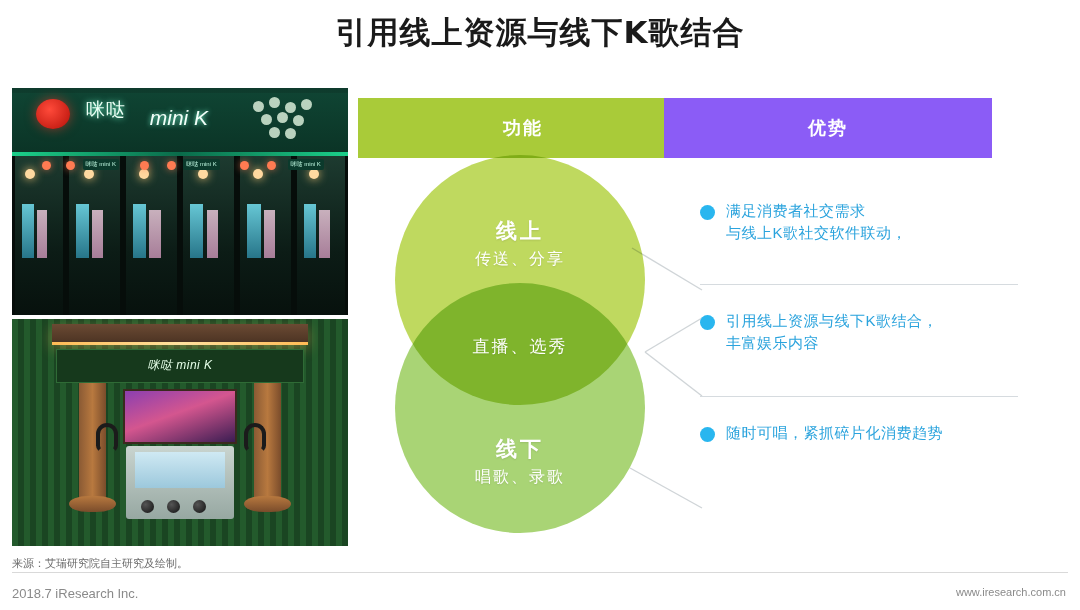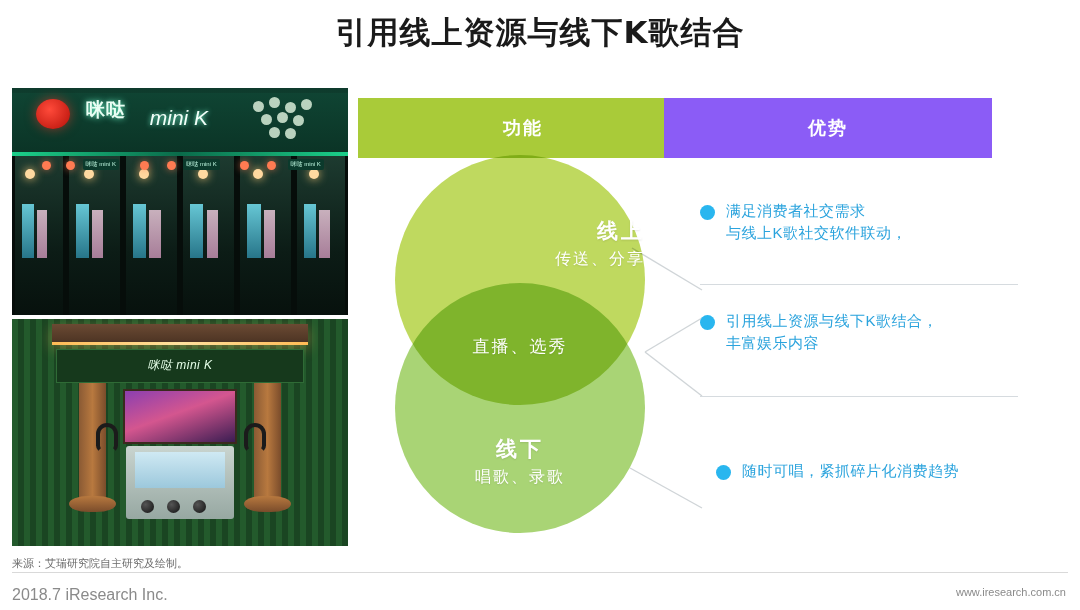--- a/index.html
+++ b/index.html
@@ -20,21 +20,21 @@
   .photo { position:absolute; left:0; width:336px; height:227px; overflow:hidden; }
   .photo-top { top:0; }
   .photo-bottom { top:231px; }
 
   
   .store { position:absolute; inset:0; background:#0d1f17; }
   .store-sky { position:absolute; left:0; top:0; width:100%; height:30%;
     background:linear-gradient(180deg,#0e3a2c 0%,#10503a 55%,#0a2a20 100%); }
   .store-sign { position:absolute; left:0; top:2%; width:100%; height:26%;
     background:linear-gradient(180deg,#0f4433,#0b3426); }
-  .store-logo { position:absolute; left:22%; top:4%; font-size:19px; font-weight:bold;
+  .store-logo { position:absolute; left:22%; top:4%; font-size:19px; font-weight:normal;
     color:#eafff4; letter-spacing:1px; text-shadow:0 0 6px #6fffd0;
     font-family:"DejaVu Sans",sans-serif; }
   .store-minik { position:absolute; left:41%; top:8%; font-size:21px; color:#f2fff9;
     font-style:italic; text-shadow:0 0 5px #7affd8; }
   .lantern { position:absolute; left:7%; top:5%; width:34px; height:30px; border-radius:50%;
     background:radial-gradient(circle at 40% 35%,#ff4a3a,#b51008); box-shadow:0 0 12px #ff3b2a88; }
   .grapes { position:absolute; right:8%; top:4%; width:72px; height:46px; }
   .grapes i { position:absolute; width:11px; height:11px; border-radius:50%;
     background:#d8ecd8; opacity:.85; }
   .sign-strip { position:absolute; left:0; top:28%; width:100%; height:4px;
@@ -93,47 +93,47 @@
   
   .venn { position:absolute; left:395px; top:155px; width:260px; height:380px; }
   .circle { position:absolute; left:0; width:250px; height:250px; border-radius:50%;
     mix-blend-mode:multiply; }
   .circle-top { top:0; background:#bfd95f; }
   .circle-bottom { top:128px; background:#a9d475; }
   .venn-label { position:absolute; width:250px; left:0; text-align:center; color:#fff;
     text-shadow:0 1px 2px rgba(0,0,0,.10); pointer-events:none; }
   .venn-label .big { font-size:21px; font-weight:bold; letter-spacing:3px; }
   .venn-label .small { font-size:16px; letter-spacing:2px; margin-top:4px; }
-  .lbl-top    { top:62px;text-align:right; }
+  .lbl-top    { top:62px; }
   .lbl-mid    { top:180px; font-size:17px; letter-spacing:2px; }
   .lbl-bottom { top:280px; }
 
   
   .connectors { position:absolute; left:0; top:0; width:1080px; height:610px;
     pointer-events:none; }
 
   
   .bullets { position:absolute; left:700px; top:200px; width:330px; }
   .bgroup { position:relative; }
   .bullet { display:flex; align-items:flex-start; margin-bottom:8px; }
   .bdot { flex:0 0 auto; width:15px; height:15px; border-radius:50%;
     background:#29b6ef; margin:5px 11px 0 0; }
   .btext { font-size:15px; line-height:22px; color:#2aa3dd; letter-spacing:.5px; }
   .bgroup-1 { position:absolute; top:0; left:0; width:330px; }
   .bgroup-2 { position:absolute; top:110px; left:0; width:330px; }
-  .bgroup-3 { position:absolute; top:222px; left:16px; width:330px;margin-top:38px; }
+  .bgroup-3 { position:absolute; top:222px; left:0; width:330px; }
   .sep { position:absolute; left:0; width:318px; height:1px; background:#d6dbdf; }
   .sep-1 { top:84px; }
   .sep-2 { top:196px; }
 
   
   .source { position:absolute; left:12px; top:556px; font-size:11px; color:#6b6b6b; }
   .src-rule { position:absolute; left:12px; top:572px; width:1056px; height:1px;
     background:#d9d9d9; }
-  .foot-left { position:absolute; left:12px; top:586px; font-size:16px; color:#8a8a8a; }
+  .foot-left { position:absolute; left:12px; top:586px; font-size:13px; color:#8a8a8a; }
   .foot-right { position:absolute; right:14px; top:586px; font-size:11px; color:#8a8a8a; }
 </style>
 </head>
 <body>
 
 <div class="slide">
 
   <div class="title">引用线上资源与线下K歌结合</div>
 
   <div class="photo-col">

